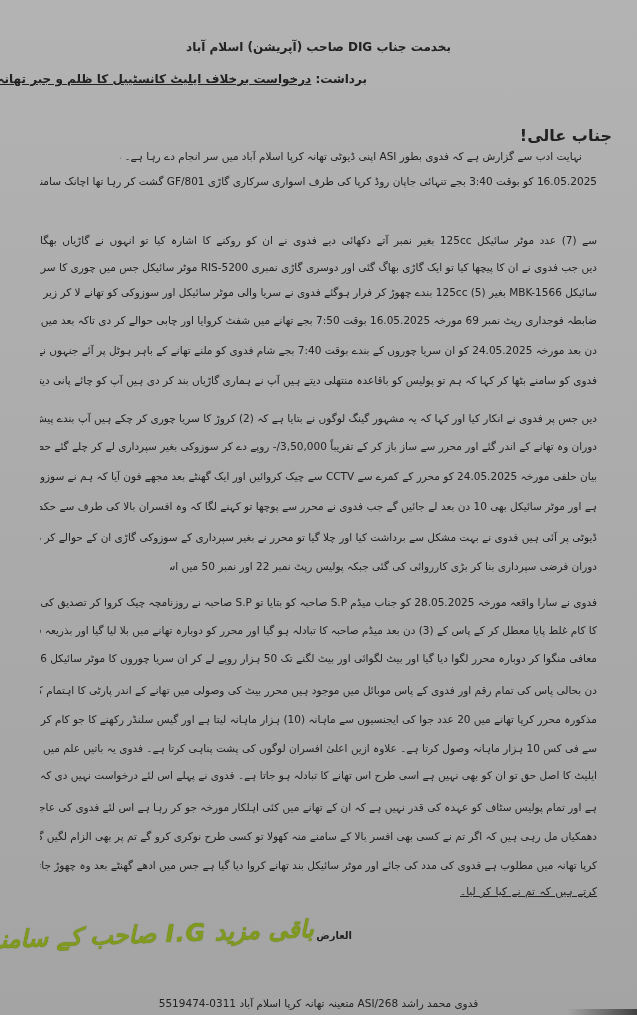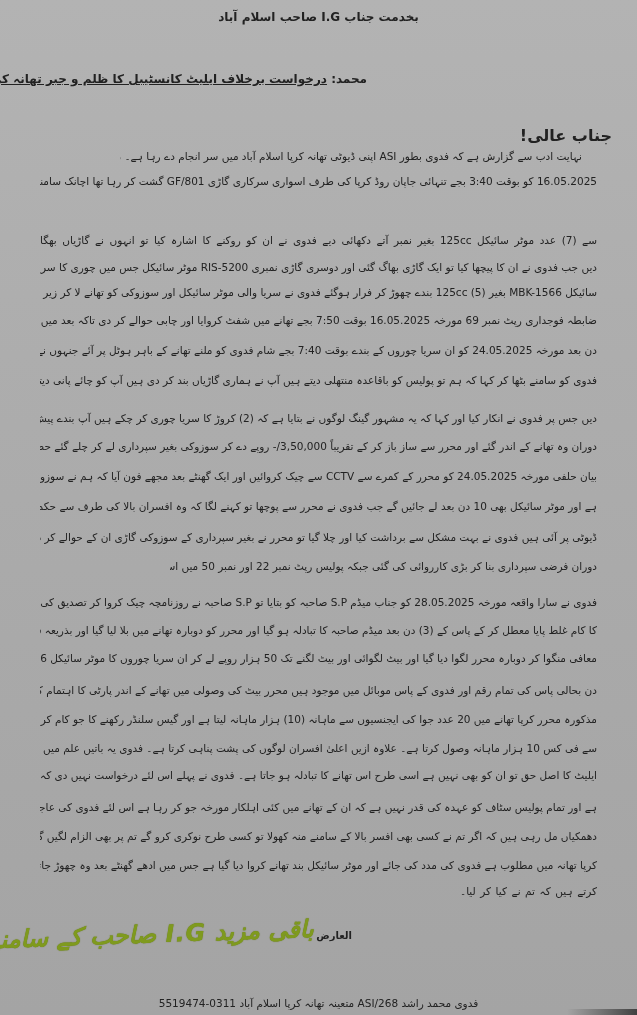--- a/index.html
+++ b/index.html
@@ -91,24 +91,24 @@
       width: 70px;
       height: 6px;
       background: linear-gradient(90deg, rgba(40,40,40,0) 0%, rgba(40,40,40,0.8) 100%);
     }
   </style>
 </head>
 <body>
 
 <div class="page">
 
-  <div class="header-line" style="left:0; right:0; top:10px;">بخدمت جناب I.G صاحب اسلام آباد</div>
+  <div class="header-line" style="left:0; right:0; top:40px;">بخدمت جناب DIG صاحب (آپریشن) اسلام آباد</div>
 
   <div class="subject" style="right:270px; top:72px;">
-    <span>محمد:</span>
+    <span>برداشت:</span>
     <span class="underline">درخواست برخلاف ایلیٹ کانسٹیبل کا ظلم و جبر تھانہ کرپا</span>
   </div>
 
   <div class="salutation" style="right:25px; top:126px;">جناب عالی!</div>
 
   <div>
     <div class="body-line" style="right:55px; left:120px; top:149px;">نہایت ادب سے گزارش ہے کہ فدوی بطور ASI اپنی ڈیوٹی تھانہ کرپا اسلام آباد میں سر انجام دے رہا ہے۔ مورخہ</div>
     <div class="body-line" style="right:40px; left:40px; top:174px;">16.05.2025 کو بوقت 3:40 بجے تنہائی جاپان روڈ کرپا کی طرف اسواری سرکاری گاڑی GF/801 گشت کر رہا تھا اچانک سامنے</div>
     <div class="body-line" style="right:40px; left:40px; top:233px;">سے (7) عدد موٹر سائیکل 125cc بغیر نمبر آتے دکھائی دیے فدوی نے ان کو روکنے کا اشارہ کیا تو انہوں نے گاڑیاں بھگا</div>
     <div class="body-line" style="right:40px; left:40px; top:260px;">دیں جب فدوی نے ان کا پیچھا کیا تو ایک گاڑی بھاگ گئی اور دوسری گاڑی نمبری RIS-5200 موٹر سائیکل جس میں چوری کا سریا لوڈ تھا اور موٹر</div>
@@ -128,21 +128,21 @@
     <div class="body-line" style="right:40px; left:40px; top:595px;">فدوی نے سارا واقعہ مورخہ 28.05.2025 کو جناب میڈم S.P صاحبہ کو بتایا تو S.P صاحبہ نے روزنامچہ چیک کروا کر تصدیق کی کہ محرر</div>
     <div class="body-line" style="right:40px; left:40px; top:623px;">کا کام غلط پایا معطل کر کے پاس کے (3) دن بعد میڈم صاحبہ کا تبادلہ ہو گیا اور محرر کو دوبارہ تھانے میں بلا لیا گیا اور بذریعہ فون میڈم صاحبہ سے</div>
     <div class="body-line" style="right:40px; left:40px; top:651px;">معافی منگوا کر دوبارہ محرر لگوا دیا گیا اور بیٹ لگوائی اور بیٹ لگنے تک 50 ہزار روپے لے کر ان سریا چوروں کا موٹر سائیکل MBK-1566 بھی اسی</div>
     <div class="body-line" style="right:40px; left:40px; top:683px;">دن بحالی پاس کی تمام رقم اور فدوی کے پاس موبائل میں موجود ہیں محرر بیٹ کی وصولی میں تھانے کے اندر پارٹی کا اہتمام کیا گیا اس کے علاوہ</div>
     <div class="body-line" style="right:40px; left:40px; top:712px;">مذکورہ محرر کرپا تھانے میں 20 عدد جوا کی ایجنسیوں سے ماہانہ (10) ہزار ماہانہ لیتا ہے اور گیس سلنڈر رکھنے کا جو کام کرنے والوں کی ایجنسیاں</div>
     <div class="body-line" style="right:40px; left:40px; top:741px;">سے فی کس 10 ہزار ماہانہ وصول کرتا ہے۔ علاوہ ازیں اعلیٰ افسران لوگوں کی پشت پناہی کرتا ہے۔ فدوی یہ باتیں علم میں لا کر گزارش کر رہا ہے کیا</div>
     <div class="body-line" style="right:40px; left:40px; top:768px;">ایلیٹ کا اصل حق تو ان کو بھی نہیں ہے اسی طرح اس تھانے کا تبادلہ ہو جاتا ہے۔ فدوی نے پہلے اس لئے درخواست نہیں دی کہ سٹاف سارا اسلام</div>
     <div class="body-line" style="right:40px; left:40px; top:800px;">ہے اور تمام پولیس سٹاف کو عہدہ کی قدر نہیں ہے کہ ان کے تھانے میں کئی اہلکار مورخہ جو کر رہا ہے اس لئے فدوی کی عاجزانہ گزارش ہے کہ فدوی کو بہت</div>
     <div class="body-line" style="right:40px; left:40px; top:829px;">دھمکیاں مل رہی ہیں کہ اگر تم نے کسی بھی افسر بالا کے سامنے منہ کھولا تو کسی طرح نوکری کرو گے تم پر بھی الزام لگیں گے۔ حضور یہ جرائم میں محرر</div>
     <div class="body-line" style="right:40px; left:40px; top:858px;">کرپا تھانہ میں مطلوب ہے فدوی کی مدد کی جائے اور موٹر سائیکل بند تھانے کروا دیا گیا ہے جس میں ادھے گھنٹے بعد وہ چھوڑ جاتے ہیں۔ اور سول لوگ مذاق</div>
-    <div class="body-line" style="right:40px; left:460px; top:884px;">کرتے ہیں کہ تم نے کیا کر لیا۔</div>
+    <div class="body-line" style="right:40px; left:460px; top:884px;text-decoration:underline;">کرتے ہیں کہ تم نے کیا کر لیا۔</div>
   </div>
 
   <div class="green-note" style="direction:rtl;">باقی مزید I.G صاحب کے سامنے</div>
 
   <div class="petitioner-label" style="right:285px; top:930px;">العارض</div>
 
   <div class="signature-line" style="left:0; right:0; top:997px;">فدوی محمد راشد ASI/268 متعینہ تھانہ کرپا اسلام آباد 0311-5519474</div>
 
 
   <div class="shadow-edge"></div>

